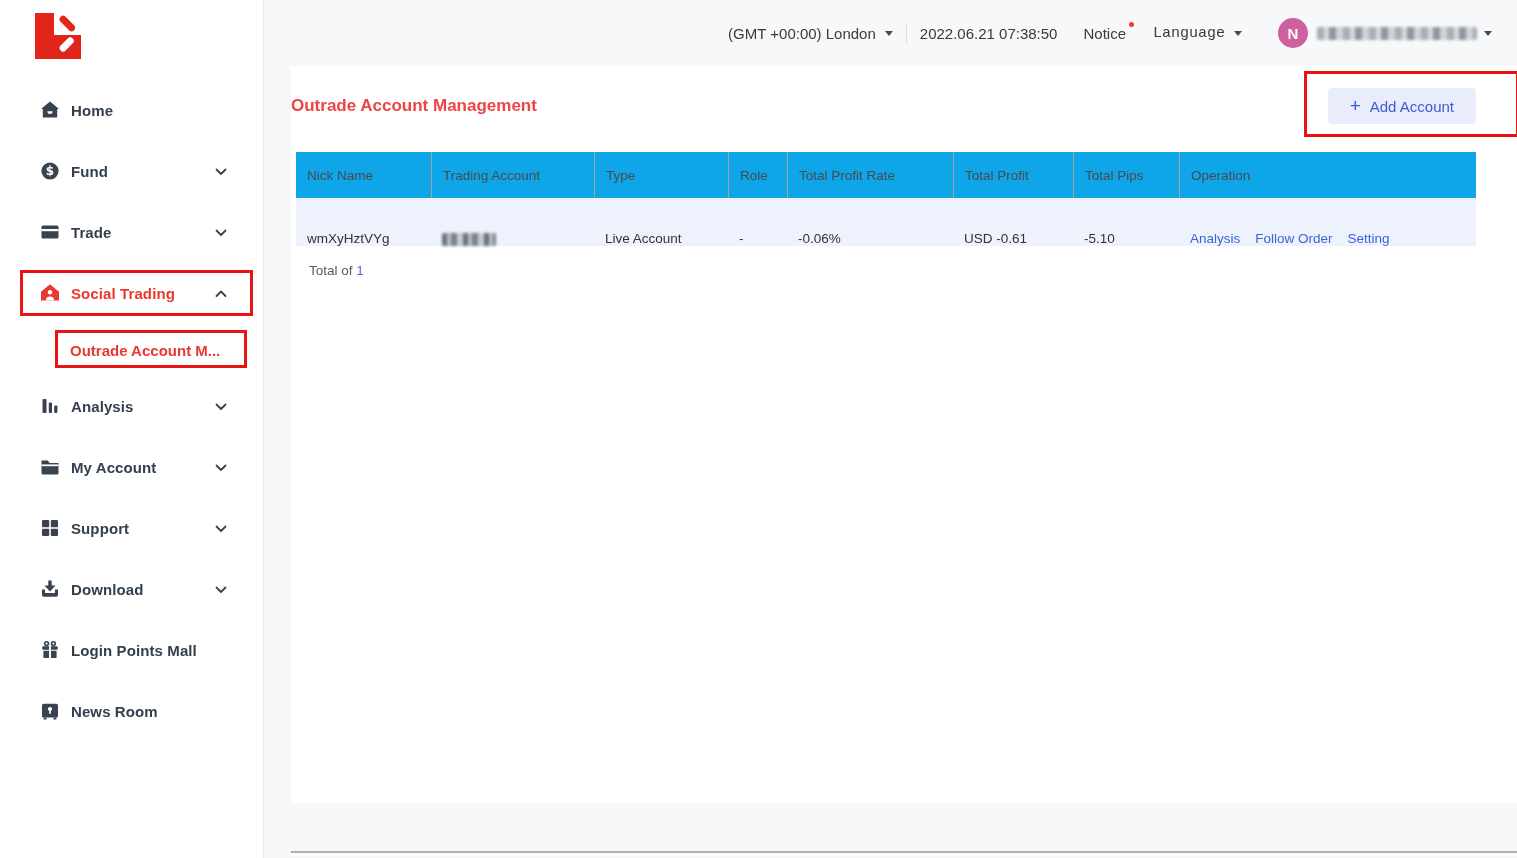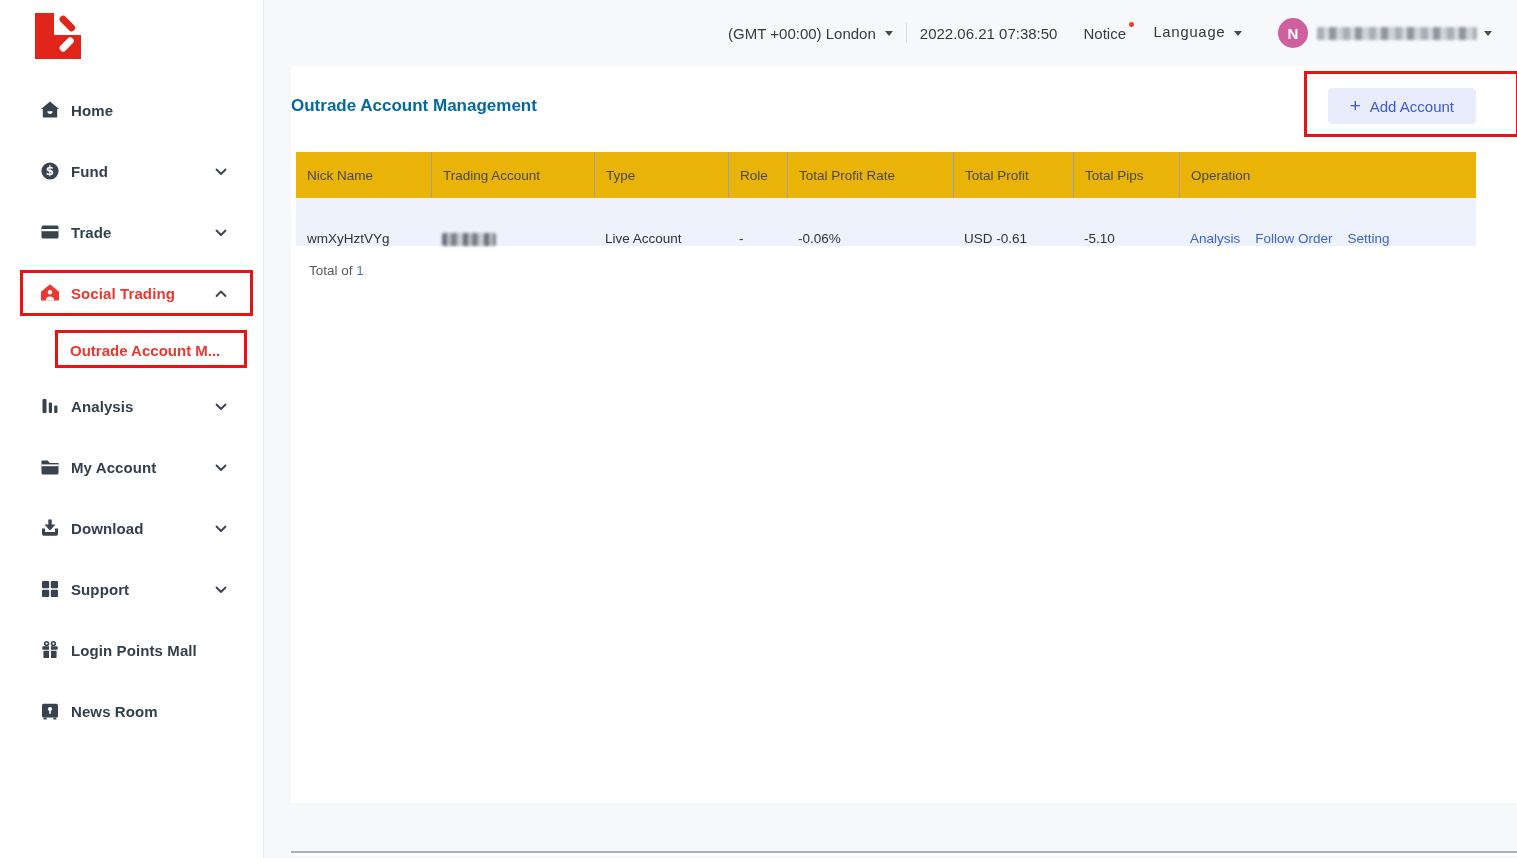--- a/index.html
+++ b/index.html
@@ -32,32 +32,32 @@
   .notice-dot { position:absolute; top:-3px; right:-8px; width:5px; height:5px; border-radius:50%; background:#f03b2f; }
   .lang { margin-left:27px;font-family:Liberation Mono, monospace; }
   .avatar { width:30px; height:30px; border-radius:50%; background:#cf5f9e; color:#fff; font-weight:700; font-size:15px; display:flex; align-items:center; justify-content:center; margin-left:36px; cursor:pointer; }
   .user-blur { margin-left:9px; width:160px; height:13px; border-radius:2px; cursor:pointer;
     background:repeating-linear-gradient(90deg,#a7adb5 0 7px,#d6d9dd 7px 12px,#8f959e 12px 19px,#cfd3d7 19px 26px);
     filter:blur(1.6px); }
   .user-caret { margin-left:7px; }
 
   .card { background:#fff; margin:0 12px 0 27px; height:737px; padding:22px 42px 0 0; position:relative; }
   .card-header { display:flex; justify-content:space-between; align-items:center; }
-  .page-title { font-size:17px; font-weight:700; color:#0369a1; }
+  .page-title { font-size:17px; font-weight:700; color:#ef4444; }
   .btn-wrap { position:relative; }
   .add-btn { height:36px; padding:0 22px; background:#e9edfb; color:#3b5bd5; font-size:15px; border:none; border-radius:4px; display:flex; align-items:center; gap:9px; cursor:pointer; font-family:inherit; }
   .plus { font-size:19px; font-weight:400; line-height:1; margin-top:-2px; }
 
   .anno { position:absolute; border:3px solid #e81414; pointer-events:none; z-index:5; }
   .anno-add { top:-17px; bottom:-13px; left:-24px; right:-43px; }
   .anno-social { top:-3px; bottom:-3px; left:20px; right:10px; }
   .anno-oam { top:-4px; bottom:-2px; left:55px; right:16px; }
 
   .table { margin:28px 0 0 5px; width:1180px; font-size:13.5px; }
-  .t-head { display:flex; background:#eab308; height:46px; align-items:center; color:#4a4a4a; }
+  .t-head { display:flex; background:#0ea5e9; height:46px; align-items:center; color:#4a4a4a; }
   .t-head .t-cell + .t-cell { border-left:1px solid #a3a3a3; height:100%; display:flex; align-items:center; }
   .t-row { display:flex; background:#edf2fc; height:48px; align-items:flex-end; color:#333; }
   .t-cell { padding-left:11px; }
   .c1{width:135px;} .c2{width:163px;} .c3{width:134px;} .c4{width:59px;}
   .c5{width:166px;} .c6{width:120px;} .c7{width:106px;} .c8{width:297px;}
   .acct-blur { width:54px; height:13px; border-radius:2px;
     background:repeating-linear-gradient(90deg,#6a707a 0 5px,#b9bec6 5px 9px,#7b818b 9px 15px,#c9ccd1 15px 21px);
     filter:blur(1.4px); }
   .ops { display:flex; gap:15px; }
   .op-link { color:#3d63d8; cursor:pointer; }
@@ -171,42 +171,42 @@
         <span class="chev">
           <svg width="12" height="8" viewBox="0 0 12 8">
               <path d="M1.5 1.5 L6 6 L10.5 1.5" fill="none" stroke="#39434f" stroke-width="1.8" stroke-linecap="round" stroke-linejoin="round"></path>
             </svg>
         </span>
       </div>
 
       <div class="nav-item">
         <span class="icn">
           <svg viewBox="0 0 20 20" width="20" height="20">
-              <path d="M8.3 1.5 h3.4 v5 h3.8 L10 12.6 4.5 6.5 h3.8 Z" fill="#39434f"></path>
-              <path d="M2 10.5 v5.5 a1.8 1.8 0 0 0 1.8 1.8 h12.4 a1.8 1.8 0 0 0 1.8 -1.8 v-5.5 h-3 v3.6 h-10 v-3.6 Z" fill="#39434f"></path>
-            </svg>
-        </span>
-        <span class="lbl">Download</span>
-        <span class="chev">
-          <svg width="12" height="8" viewBox="0 0 12 8">
-              <path d="M1.5 1.5 L6 6 L10.5 1.5" fill="none" stroke="#39434f" stroke-width="1.8" stroke-linecap="round" stroke-linejoin="round"></path>
-            </svg>
-        </span>
-      </div>
-
-      <div class="nav-item">
-        <span class="icn">
-          <svg viewBox="0 0 20 20" width="20" height="20">
               <rect x="2" y="2" width="7.2" height="7.2" rx="1" fill="#39434f"></rect>
               <rect x="10.8" y="2" width="7.2" height="7.2" rx="1" fill="#39434f"></rect>
               <rect x="2" y="10.8" width="7.2" height="7.2" rx="1" fill="#39434f"></rect>
               <rect x="10.8" y="10.8" width="7.2" height="7.2" rx="1" fill="#39434f"></rect>
             </svg>
         </span>
         <span class="lbl">Support</span>
+        <span class="chev">
+          <svg width="12" height="8" viewBox="0 0 12 8">
+              <path d="M1.5 1.5 L6 6 L10.5 1.5" fill="none" stroke="#39434f" stroke-width="1.8" stroke-linecap="round" stroke-linejoin="round"></path>
+            </svg>
+        </span>
+      </div>
+
+      <div class="nav-item">
+        <span class="icn">
+          <svg viewBox="0 0 20 20" width="20" height="20">
+              <path d="M8.3 1.5 h3.4 v5 h3.8 L10 12.6 4.5 6.5 h3.8 Z" fill="#39434f"></path>
+              <path d="M2 10.5 v5.5 a1.8 1.8 0 0 0 1.8 1.8 h12.4 a1.8 1.8 0 0 0 1.8 -1.8 v-5.5 h-3 v3.6 h-10 v-3.6 Z" fill="#39434f"></path>
+            </svg>
+        </span>
+        <span class="lbl">Download</span>
         <span class="chev">
           <svg width="12" height="8" viewBox="0 0 12 8">
               <path d="M1.5 1.5 L6 6 L10.5 1.5" fill="none" stroke="#39434f" stroke-width="1.8" stroke-linecap="round" stroke-linejoin="round"></path>
             </svg>
         </span>
       </div>
 
       <div class="nav-item">
         <span class="icn">
           <svg viewBox="0 0 20 20" width="20" height="20">

